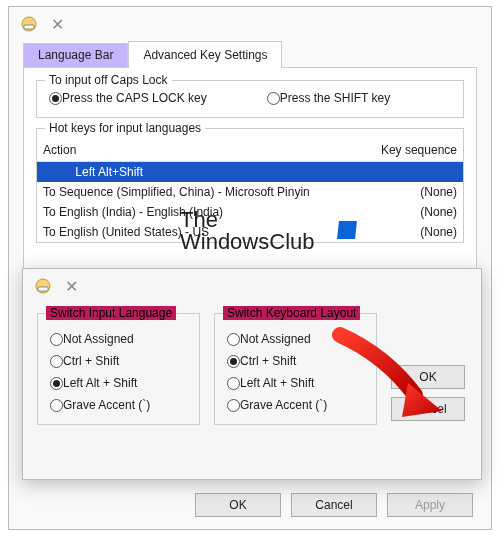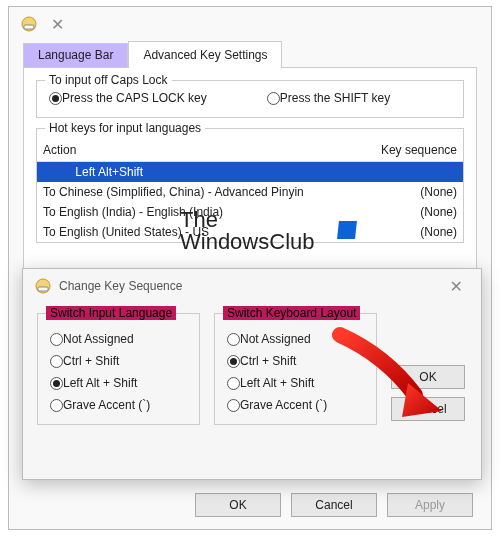--- a/index.html
+++ b/index.html
@@ -94,21 +94,21 @@
       <div class="legend">Hot keys for input languages</div>
       <div class="list-head">
         <div class="col-action">Action</div>
         <div class="col-keyseq">Key sequence</div>
       </div>
       <div class="list-body">
         <div class="row selected">
           <div class="col-keyseq">Left Alt+Shift</div>
         </div>
         <div class="row">
-          <div class="col-action">To Chinese (Simplified, China) - Advanced Pinyin</div>
+          <div class="col-action">To Sequence (Simplified, China) - Microsoft Pinyin</div>
           <div class="col-keyseq">(None)</div>
         </div>
         <div class="row">
           <div class="col-action">To English (India) - English (India)</div>
           <div class="col-keyseq">(None)</div>
         </div>
         <div class="row">
           <div class="col-action">To English (United States) - US</div>
           <div class="col-keyseq">(None)</div>
         </div>
@@ -124,21 +124,20 @@
 </div>
 
 <div class="window sub-window">
   <div class="titlebar">
     <span class="titlebar-icon kb-icon">
       <svg viewBox="0 0 16 16">
           <circle cx="8" cy="8" r="7" fill="#f3d47a" stroke="#c89a2a"></circle>
           <rect x="3" y="9" width="10" height="4" rx="1" fill="#fff" stroke="#888"></rect>
         </svg>
     </span>
-    <span class="titlebar-title">Change Key Sequence</span>
     <span class="close-x">✕</span>
   </div>
   <div class="sub-body">
     <div class="sub-fieldset">
       <div class="legend">Switch Input Language</div>
       <div class="radio-stack">
         <label class="radio">
             <span class="circle"></span>
             <span>Not Assigned</span>
           </label>

